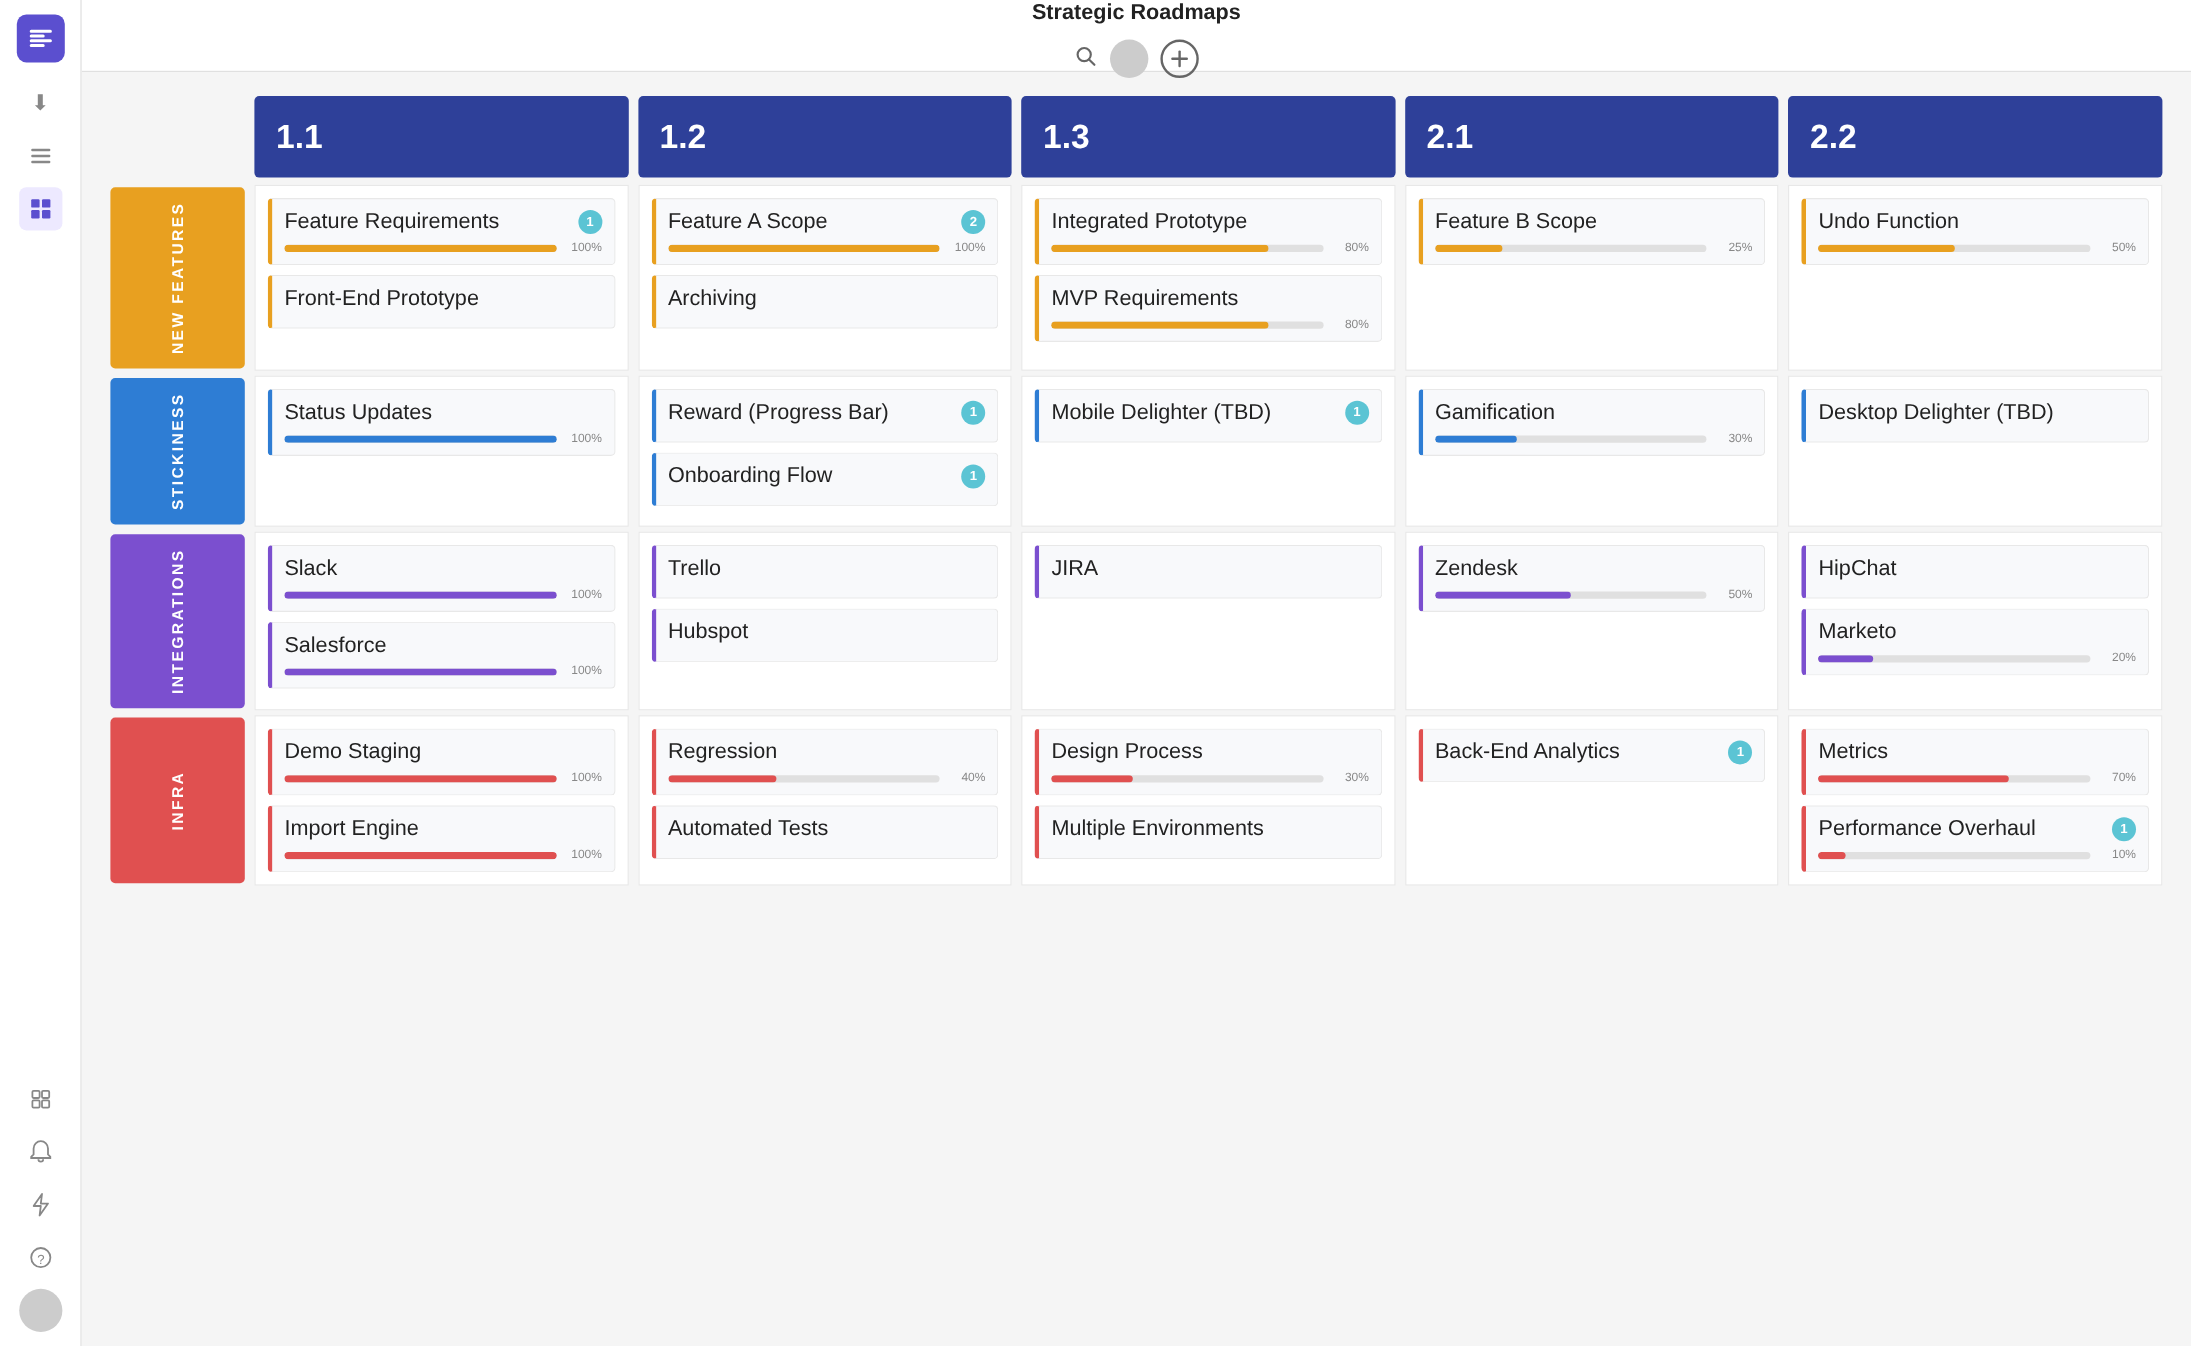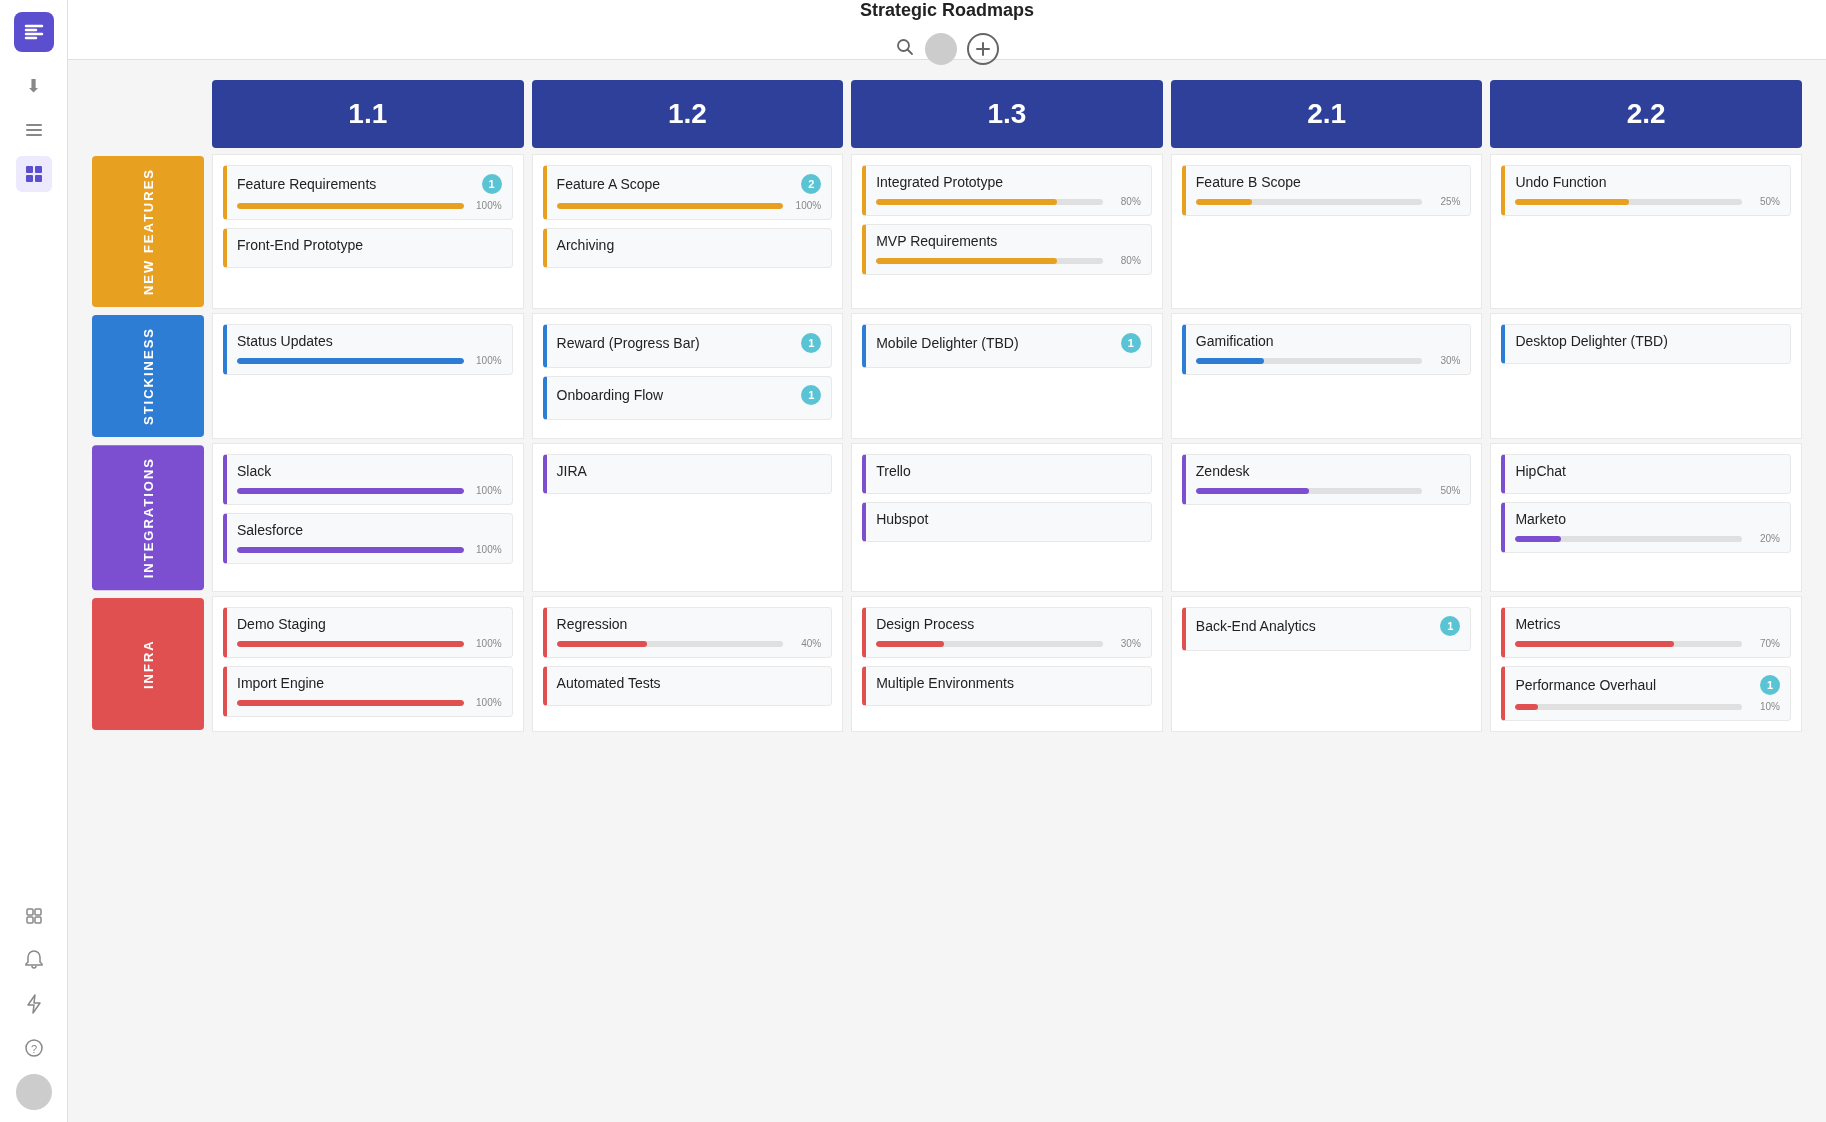--- a/index.html
+++ b/index.html
@@ -90,21 +90,20 @@
       min-width: 1400px;
     }
 
     
     .col-header-spacer { }
     .col-header {
       background: #2e4099;
       color: white;
       font-size: 28px;
       font-weight: 600;
-      text-align: center;
       padding: 18px;
       margin: 0 4px 4px 4px;
       border-radius: 4px;
     }
 
     
     .row-label {
       display: flex;
       align-items: center;
       justify-content: center;
@@ -140,21 +139,21 @@
       padding: 8px 10px;
       position: relative;
     }
     .feature-card-header {
       display: flex;
       align-items: center;
       justify-content: space-between;
       margin-bottom: 6px;
     }
     .feature-card-title {
-      font-size: 14px;
+      font-size: 18px;
       font-weight: 500;
       color: #222;
     }
     .feature-badge {
       background: #5bc4d4;
       color: white;
       font-size: 11px;
       font-weight: 600;
       width: 20px; height: 20px;
       border-radius: 50%;
@@ -450,33 +449,33 @@
               <div class="progress-bar-bg">
                 <div class="progress-bar-fill bar-purple" style="width: 100%;"></div>
               </div>
               <span class="progress-label">100%</span>
             </div>
           </div>
         </div>
         <div class="row-cell">
           <div class="feature-card left-accent-purple">
             <div class="feature-card-header">
+              <span class="feature-card-title">Trello</span>
+            </div>
+          </div>
+          <div class="feature-card left-accent-purple">
+            <div class="feature-card-header">
+              <span class="feature-card-title">Hubspot</span>
+            </div>
+          </div>
+        </div>
+        <div class="row-cell">
+          <div class="feature-card left-accent-purple">
+            <div class="feature-card-header">
               <span class="feature-card-title">JIRA</span>
-            </div>
-          </div>
-        </div>
-        <div class="row-cell">
-          <div class="feature-card left-accent-purple">
-            <div class="feature-card-header">
-              <span class="feature-card-title">Trello</span>
-            </div>
-          </div>
-          <div class="feature-card left-accent-purple">
-            <div class="feature-card-header">
-              <span class="feature-card-title">Hubspot</span>
             </div>
           </div>
         </div>
         <div class="row-cell">
           <div class="feature-card left-accent-purple">
             <div class="feature-card-header">
               <span class="feature-card-title">Zendesk</span>
             </div>
             <div class="progress-container">
               <div class="progress-bar-bg">

